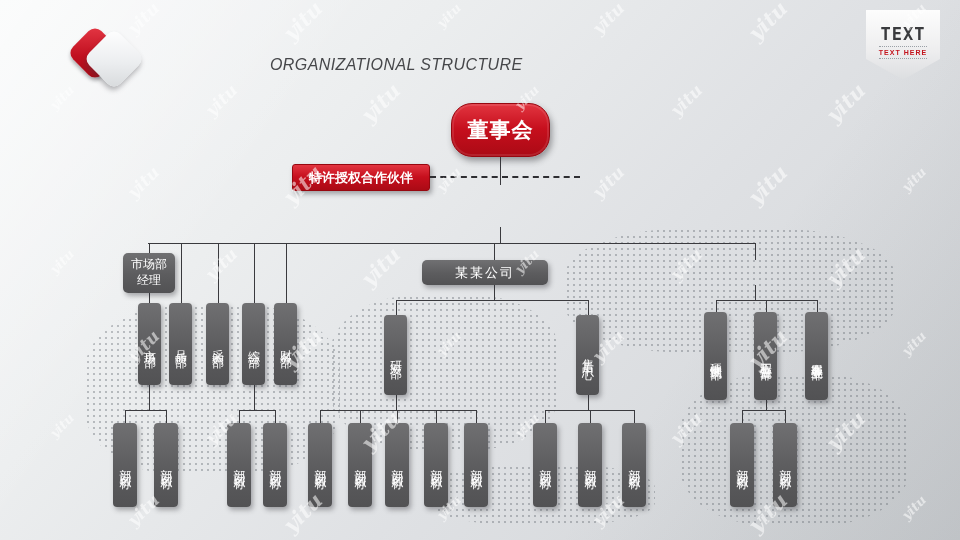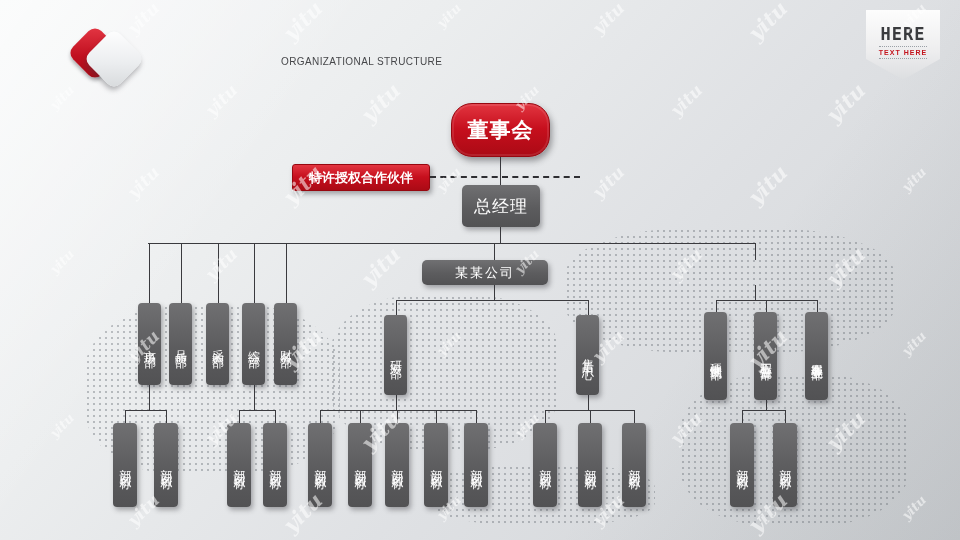--- a/index.html
+++ b/index.html
@@ -16,21 +16,21 @@
   .wm{position:absolute;transform:rotate(-45deg);color:rgba(255,255,255,.55);
     font-family:"DejaVu Serif",serif;font-style:italic;font-weight:700;pointer-events:none;}
   
   .logo-red{position:absolute;left:75px;top:33px;width:40px;height:40px;transform:rotate(45deg);
     border-radius:9px;background:linear-gradient(135deg,#e63946 0%,#c11020 55%,#a00a16 100%);
     box-shadow:2px 2px 4px rgba(60,60,65,.4);}
   .logo-white{position:absolute;left:92px;top:37px;width:44px;height:44px;transform:rotate(45deg);
     border-radius:9px;background:linear-gradient(135deg,#ffffff 0%,#eceef0 55%,#d6d9db 100%);
     box-shadow:2px 3px 5px rgba(60,60,65,.35);}
   .title{position:absolute;left:142px;top:36px;font-size:31px;letter-spacing:3px;color:#3f4043;font-weight:500;}
-  .subtitle{position:absolute;left:281px;top:56px;font-size:10px;color:#46474a;letter-spacing:.4px;}
+  .subtitle{position:absolute;left:270px;top:56px;font-size:16px;color:#46474a;letter-spacing:.4px;font-style:italic;}
   .ribbon{position:absolute;left:866px;top:10px;width:74px;height:70px;
     background:linear-gradient(180deg,#fdfdfd 0%,#ededee 60%,#dcdee0 100%);
     clip-path:polygon(0 0,100% 0,100% 70%,50% 100%,0 70%);
     filter:drop-shadow(1px 2px 2px rgba(60,60,65,.35));
     display:flex;flex-direction:column;align-items:center;}
   .ribbon .logo-line{margin-top:14px;font-size:17px;font-weight:bold;color:#3a3b3e;letter-spacing:1px;
     font-family:"DejaVu Sans Mono",monospace;}
   .ribbon .text-line{margin-top:2px;font-size:7px;font-weight:bold;color:#c3131c;letter-spacing:1px;
     border-top:1px dotted #9aa0a6;border-bottom:1px dotted #9aa0a6;padding:2px 0;}
   
@@ -102,21 +102,21 @@
       <span class="wm" style="left: 435px; top: 500px; font-size: 13px;">yitu</span>
       <span class="wm" style="left: 590px; top: 500px; font-size: 17px;">yitu</span>
       <span class="wm" style="left: 745px; top: 500px; font-size: 21px;">yitu</span>
       <span class="wm" style="left: 900px; top: 500px; font-size: 13px;">yitu</span>
     </div>
 
   <div class="logo-red"></div>
   <div class="logo-white"></div>
   <div class="subtitle">ORGANIZATIONAL STRUCTURE</div>
   <div class="ribbon">
-    <div class="logo-line">HERE</div>
+    <div class="logo-line">TEXT</div>
     <div class="text-line">TEXT HERE</div>
   </div>
 
   <div class="vline" style="left:500px;top:157px;height:28px;"></div>
   <div class="dash" style="left:430px;top:176px;width:150px;"></div>
   <div class="vline" style="left:500px;top:227px;height:16px;"></div>
   <div class="hline" style="left:148px;top:243px;width:608px;"></div>
   <div class="vline" style="left:149px;top:243px;height:60px;"></div>
   <div class="vline" style="left:181px;top:243px;height:60px;"></div>
   <div class="vline" style="left:218px;top:243px;height:60px;"></div>
@@ -153,21 +153,21 @@
   <div class="vline" style="left:545px;top:410px;height:13px;"></div>
   <div class="vline" style="left:590px;top:410px;height:13px;"></div>
   <div class="vline" style="left:634px;top:410px;height:13px;"></div>
   <div class="vline" style="left:766px;top:400px;height:10px;"></div>
   <div class="hline" style="left:742px;top:410px;width:44px;"></div>
   <div class="vline" style="left:742px;top:410px;height:13px;"></div>
   <div class="vline" style="left:785px;top:410px;height:13px;"></div>
 
   <div class="node red red-big" style="left:451px;top:103px;width:99px;height:54px;font-size:21px;letter-spacing:1px;">董事会</div>
   <div class="node red" style="left:292px;top:164px;width:138px;height:27px;font-size:13px;">特许授权合作伙伴</div>
-  <div class="node gray" style="left:462px;top:185px;width:78px;height:42px;font-size:17px;letter-spacing:1px;">总经理</div>
+  <div class="node gray" style="left:123px;top:253px;width:52px;height:40px;font-size:12px;line-height:1.3;padding:0 4px;">市场部经理</div>
   <div class="node gray" style="left:422px;top:260px;width:126px;height:25px;font-size:13px;letter-spacing:2px;">某某公司</div>
 
   <div class="node gray vbox" style="left:138px;top:303px;height:82px;">市场部</div>
   <div class="node gray vbox" style="left:169px;top:303px;height:82px;">品质部</div>
   <div class="node gray vbox" style="left:206px;top:303px;height:82px;">采购部</div>
   <div class="node gray vbox" style="left:242px;top:303px;height:82px;">综合部</div>
   <div class="node gray vbox" style="left:274px;top:303px;height:82px;">财务部</div>
   <div class="node gray vbox" style="left:384px;top:315px;height:80px;">研发部</div>
   <div class="node gray vbox" style="left:576px;top:315px;height:80px;">售后中心</div>
   <div class="node gray vbox" style="left:704px;top:312px;height:88px;letter-spacing:1px;">硬件测试部</div>

